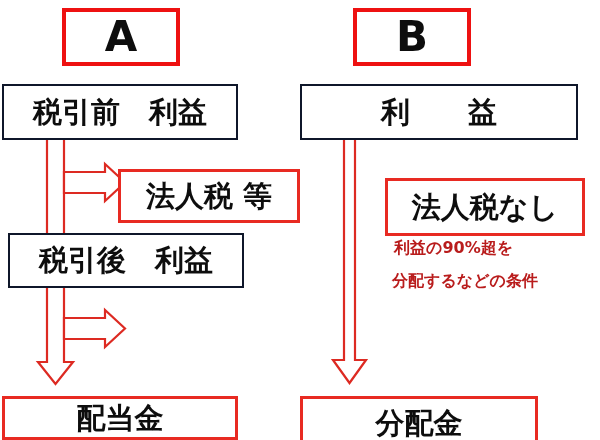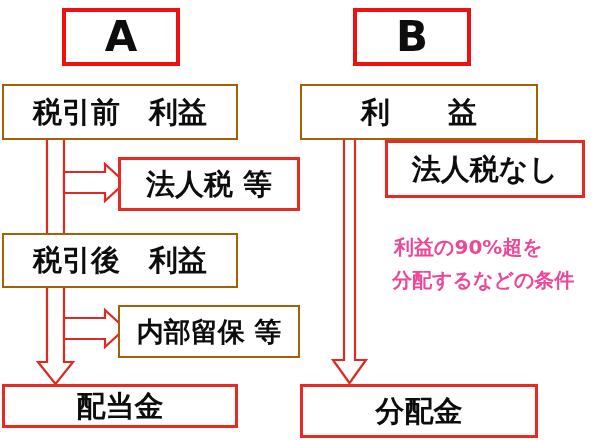--- a/index.html
+++ b/index.html
@@ -24,43 +24,44 @@
     justify-content: center;
     color: #0d0d0d;
     font-weight: bold;
     line-height: 1;
     white-space: pre;
   }
   .box-thick {
     border: 4px solid #ee1111;
   }
   .box-thin {
-    border: 2px solid #a16207;
+    border: 2px solid #0f172a;
   }
   .box-med {
     border: 3px solid #e82a22;
+    margin-top: 12px;
   }
   .label-letter {
     font-size: 42px;
     font-weight: bold;
     letter-spacing: 0;
   }
   .label-jp {
     font-size: 29px;
     font-weight: bold;
   }
   .label-jp-sm {
     font-size: 27px;
     font-weight: bold;
   }
   .note {
     position: absolute;
-    color: #ec4899;
+    color: #b91c1c;
     font-weight: bold;
-    font-size: 20px;
+    font-size: 16px;
     line-height: 33px;
     white-space: pre;
   }
   .arrow-layer {
     position: absolute;
     left: 0;
     top: 0;
     width: 600px;
     height: 440px;
     pointer-events: none;
@@ -85,28 +86,27 @@
   </svg>
 
   <div class="box box-thick label-letter" style="left:62px; top:8px; width:118px; height:58px;">A</div>
 
   <div class="box box-thick label-letter" style="left:353px; top:8px; width:118px; height:58px;">B</div>
 
   <div class="box box-thin label-jp" style="left:2px; top:84px; width:236px; height:56px;">税引前　利益</div>
 
   <div class="box box-med label-jp" style="left:118px; top:157px; width:182px; height:54px;">法人税 等</div>
 
-  <div class="box box-thin label-jp" style="left:2px; top:233px; width:236px; height:55px;">税引後　利益</div>
+  <div class="box box-thin label-jp" style="left:8px; top:233px; width:236px; height:55px;">税引後　利益</div>
 
-  <div class="box box-thin label-jp-sm" style="left:118px; top:305px; width:182px; height:53px;">内部留保 等</div>
 
   <div class="box box-med label-jp" style="left:2px; top:384px; width:236px; height:44px;">配当金</div>
 
-  <div class="box box-thin label-jp" style="left:300px; top:84px; width:238px; height:56px;">利　　益</div>
+  <div class="box box-thin label-jp" style="left:300px; top:84px; width:278px; height:56px;">利　　益</div>
 
-  <div class="box box-med label-jp" style="left:385px; top:140px; width:200px; height:58px;">法人税なし</div>
+  <div class="box box-med label-jp" style="left:385px; top:166px; width:200px; height:58px;">法人税なし</div>
 
   <div class="box box-med label-jp" style="left:300px; top:384px; width:238px; height:54px;">分配金</div>
 
   <div class="note" style="left:394px; top:231px;">利益の90%超を</div>
   <div class="note" style="left:392px; top:264px;">分配するなどの条件</div>
 
 </div>
 
 </body></html>

